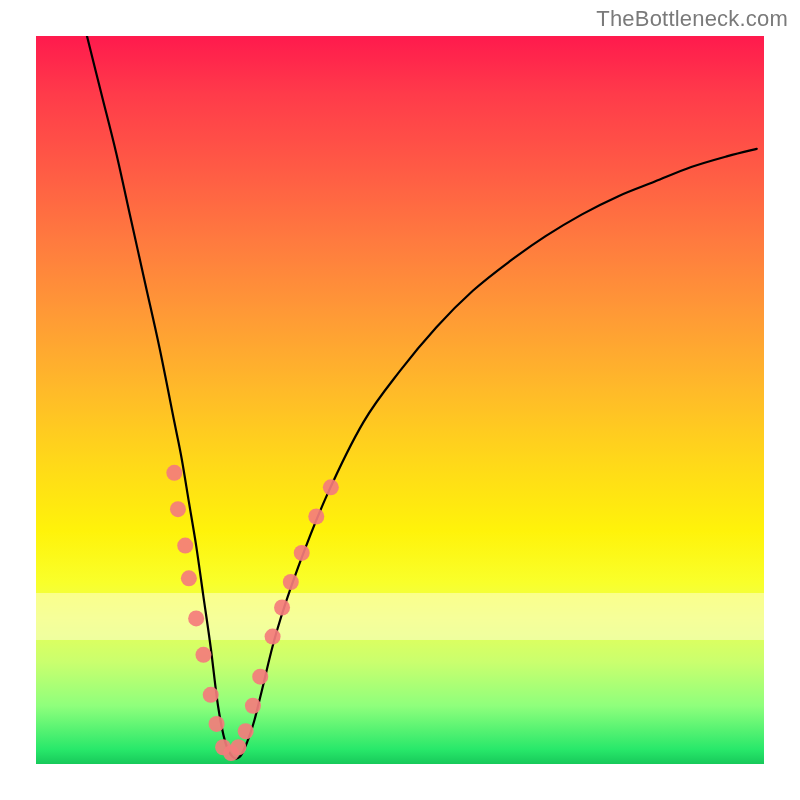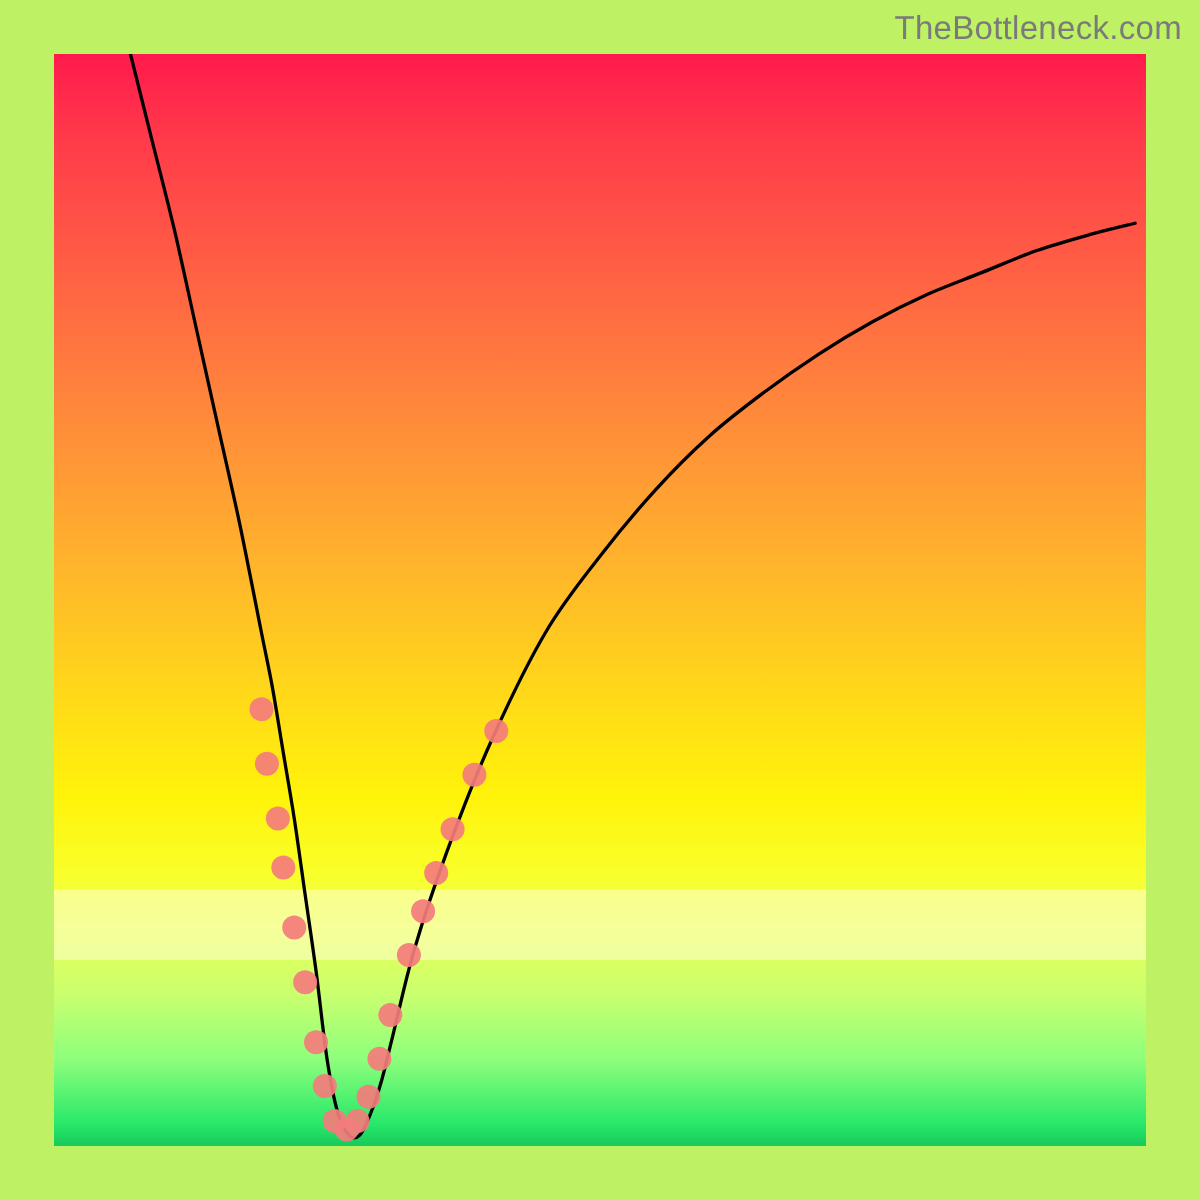--- a/index.html
+++ b/index.html
@@ -8,21 +8,21 @@
     width: 800px;
     height: 800px;
     background: #000;
     overflow: hidden;
     font-family: Arial, Helvetica, sans-serif;
   }
   .frame {
     width: 800px;
     height: 800px;
     position: relative;
-    background: #bef264;
+    background: #ffffff;
   }
   .plot-area {
     position: absolute;
     left: 36px;
     top: 36px;
     width: 728px;
     height: 728px;
     
     background: linear-gradient(
       to bottom,

